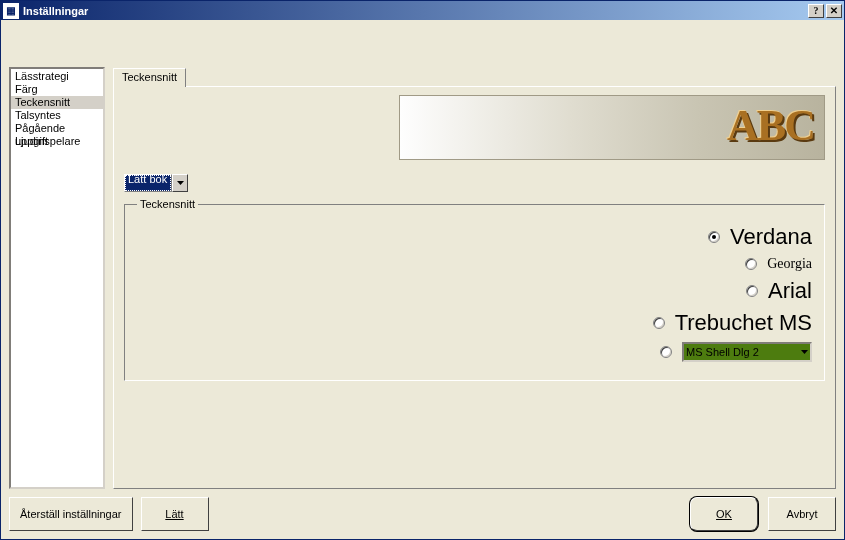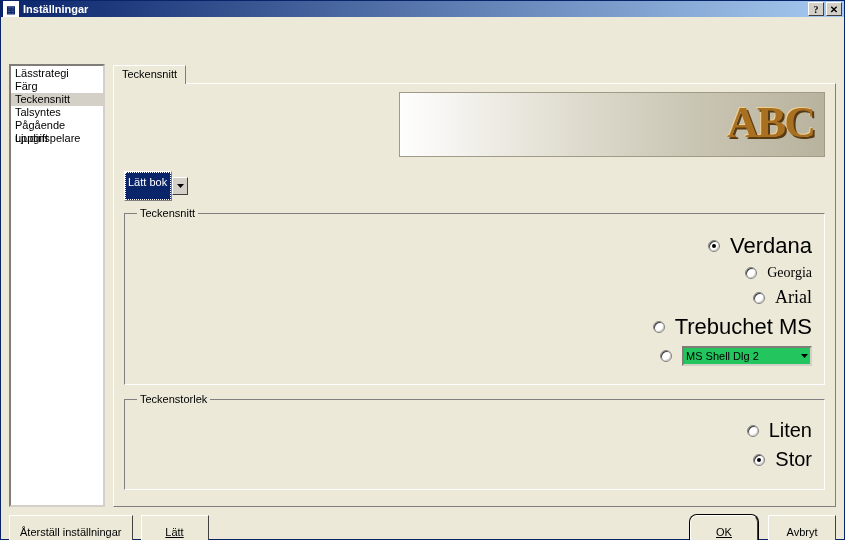--- a/index.html
+++ b/index.html
@@ -138,21 +138,21 @@
     align-items: center;
     margin-bottom: 6px;
   }
   .select-highlight {
     background: #0a246a;
     color: #fff;
     padding: 1px 4px 10px 3px;
     border: 1px solid #fff;
     border-right-color: #808080;
     border-bottom-color: #808080;
-    height: 30px;
+    height: 18px;
     font-size: 11px;
     display: flex;
     align-items: center;
     min-width: 46px;
     outline: 1px dotted #fff;
     outline-offset: -2px;
   }
   .dd-btn {
     width: 16px; height: 18px;
     background: #d4d0c8;
@@ -194,27 +194,27 @@
   .radio.checked::after {
     content: "";
     position: absolute;
     top: 3px; left: 3px;
     width: 4px; height: 4px;
     background: #000;
     border-radius: 50%;
   }
   .font-label-verdana { font-family: Verdana, sans-serif; font-size: 22px; }
   .font-label-georgia { font-family: Georgia, serif; font-size: 14px; }
-  .font-label-arial { font-family: Liberation Serif, serif; font-size: 18px; }
+  .font-label-arial { font-family: Liberation Sans, sans-serif; font-size: 22px; }
   .font-label-trebuchet { font-family: "Trebuchet MS", sans-serif; font-size: 22px; }
   .font-select {
     height: 20px;
     width: 130px;
     font-size: 11px;
-    background: #22c55e;
+    background: #4d7c0f;
     border: 2px inset #d4d0c8;
     padding: 0 2px;
     display: flex;
     align-items: center;
     justify-content: space-between;
     gap: 39px;
   }
   .size-label { font-size: 20px; font-family: Verdana, sans-serif; }
   .bottom-buttons {
     display: flex;
@@ -307,31 +307,20 @@
               <div class="radio"></div>
               <div class="font-select">
                 <span>MS Shell Dlg 2</span>
                 <svg width="7" height="4">
                     <polygon points="0,0 7,0 3.5,4" fill="#000"></polygon>
                   </svg>
               </div>
             </div>
           </fieldset>
 
-          <fieldset class="group">
-            <legend>Teckenstorlek</legend>
-            <div class="radio-row">
-              <div class="radio"></div>
-              <span class="size-label">Liten</span>
-            </div>
-            <div class="radio-row">
-              <div class="radio checked"></div>
-              <span class="size-label">Stor</span>
-            </div>
-          </fieldset>
 
         </div>
       </div>
     </div>
 
     <div class="bottom-buttons">
       <div class="btn">Återställ inställningar</div>
       <div style="width:8px"></div>
       <div class="btn under">Lätt</div>
       <div class="spacer"></div>

